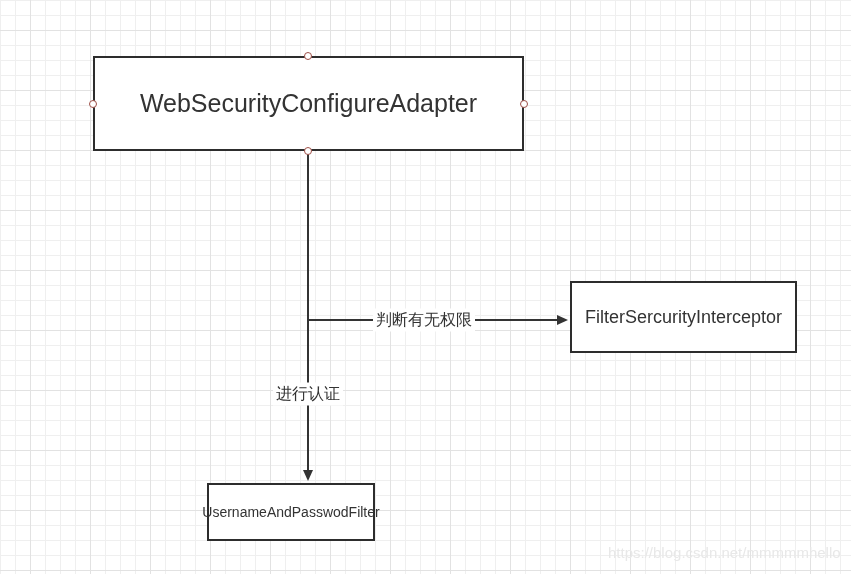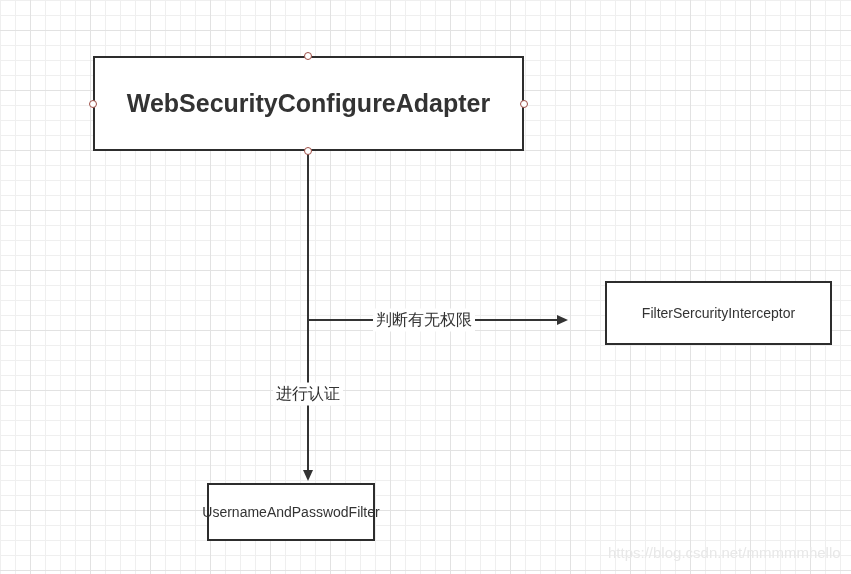--- a/index.html
+++ b/index.html
@@ -33,26 +33,25 @@
     position: absolute;
     background: #ffffff;
     border: 2px solid var(--node-border);
     color: var(--node-text);
     display: flex; align-items: center; justify-content: center;
     text-align: center;
     white-space: nowrap;
   }
   .node-adapter {
     left: 93px; top: 56px; width: 431px; height: 95px;
-    font-size: 25px; font-weight: bold;
+    font-size: 25px; font-weight: normal;
   }
   .node-interceptor {
-    left: 570px; top: 281px; width: 227px; height: 64px;
-    font-size: 14px;
-    margin-left: 35px;
+    left: 570px; top: 281px; width: 227px; height: 72px;
+    font-size: 18px;
   }
   .node-filter {
     left: 207px; top: 483px; width: 168px; height: 58px;
     font-size: 14px;
   }
   .edge-line { position: absolute; background: var(--edge); }
   .edge-v { left: 307px; top: 151px; width: 2px; height: 320px; }
   .edge-h { left: 308px; top: 319px; width: 249px; height: 2px; }
   .arrowhead { position: absolute; width: 0; height: 0; }
   .arrowhead-down {

